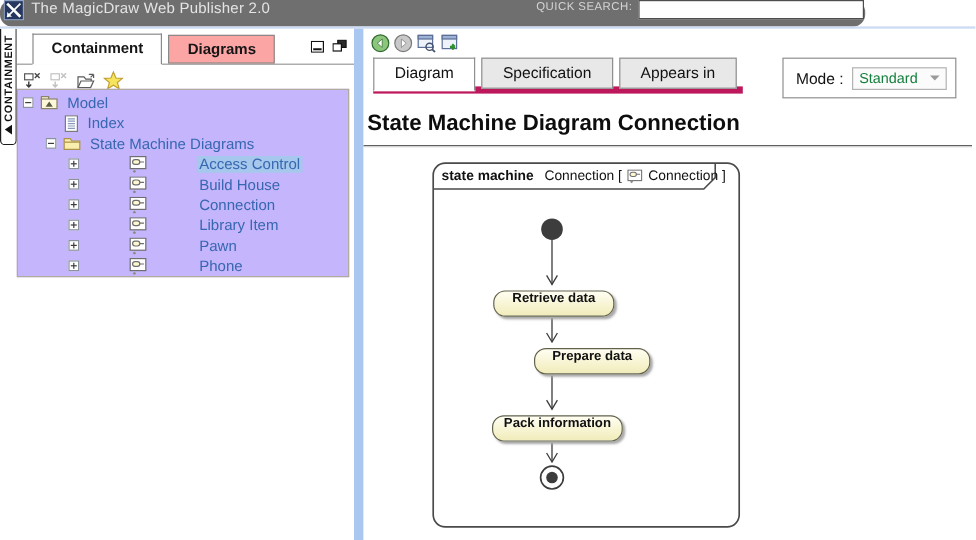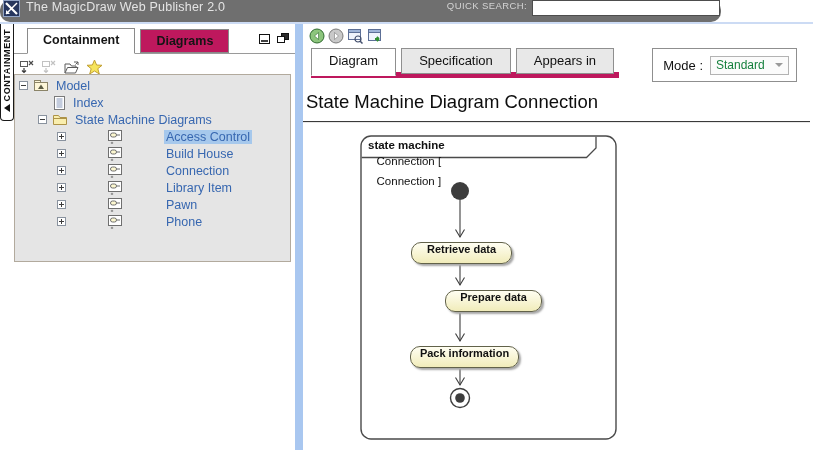--- a/index.html
+++ b/index.html
@@ -43,28 +43,28 @@
   .left-panel { position:absolute; left:14px; top:24px; width:281px; height:426px; background:#fff; }
   .side-tabs {
     position:absolute; left:0; top:2px; width:281px; height:28px;
     border-bottom:1px solid #9a9a9a; display:flex; align-items:flex-end; padding-left:13px;
   }
   .side-tab {
     font-size:12.5px; font-weight:bold; color:#151515; padding:4px 15px 4px;
     border:1px solid #8a8a8a; margin-right:5px; cursor:default; white-space:nowrap;
   }
   .side-tab.active { background:#fff; border-bottom:1px solid #fff; margin-bottom:-1px; padding-bottom:6px; }
-  .side-tab.inactive { background:#be185d; }
+  .side-tab.inactive { background:#fca5a5; }
   .win-icons { margin-left:auto; display:flex; gap:7px; align-items:center; margin-right:6px; margin-bottom:9px; }
 
   .side-toolbar { position:absolute; left:5px; top:35px; display:flex; gap:6px; align-items:center; }
 
   .tree-box {
-    position:absolute; left:0; top:50px; width:277px; height:188px;
-    border:1px solid #b2aa9d; background:#e5e5e5; padding-top:2px; overflow:hidden;text-align:right;
+    position:absolute; left:0; top:50px; width:277px; height:157px;
+    border:1px solid #b2aa9d; background:#c4b5fd; padding-top:2px; overflow:hidden;text-align:right;
   }
   .tree-row { display:flex; align-items:center; height:17px; font-size:12.5px; color:#3767b0; white-space:nowrap; }
   .lvl0 { padding-left:4px; } .lvl1 { padding-left:23px; } .lvl2 { padding-left:42px;gap:36px; }
   .expander { width:9px; height:9px; border:1px solid #89929e; background:#fff; position:relative; margin-right:5px; flex:none; }
   .expander::before { content:""; position:absolute; left:1px; right:1px; top:3px; height:1px; background:#3c3c3c; }
   .expander.plus::after { content:""; position:absolute; top:1px; bottom:1px; left:3px; width:1px; background:#3c3c3c; }
   .tree-ico { margin-right:5px; flex:none; display:block; }
   .tree-label { padding:0 2px; }
   .tree-label.selected { background:#a6c8ec; }
 
@@ -88,28 +88,28 @@
   .mode-box {
     position:absolute; right:16px; top:24px; height:34px; border:1px solid #8f8f8f;
     display:flex; align-items:center; padding:0 7px 0 10px; gap:7px; font-size:13px; color:#111;
   }
   .mode-select {
     width:79px; height:19px; border:1px solid #b3b3b3; background:#fbfbfb; color:#15803d;
     font-size:12px; display:flex; align-items:center; justify-content:space-between; padding:0 5px;
   }
   .mode-caret { width:0; height:0; border-left:4px solid transparent; border-right:4px solid transparent; border-top:4px solid #9a9a9a; }
 
-  .page-title { position:absolute; left:3px; top:67px; font-size:18.5px; font-weight:400; color:#0d0d0d; }
+  .page-title { position:absolute; left:3px; top:67px; font-size:18.5px; font-weight:700; color:#0d0d0d; }
   .title-rule { position:absolute; left:0; width:507px; top:97px; border-top:1px solid #3a3a3a; border-bottom:1px solid #e8e8e8; height:2px; }
 
   
   .dg-svg { position:absolute; left:57px; top:111px; }
   .frame-label {
     position:absolute; left:65px; top:115px; height:16px; display:flex; align-items:center;
-    font-size:11.5px; color:#111; white-space:nowrap; gap:4px;flex-direction:column;
+    font-size:11.5px; color:#111; white-space:nowrap; gap:4px;
   }
   .frame-kw { font-weight:bold; margin-right:5px; }
   .state {
     position:absolute; height:22px; border:1.4px solid #62624a; border-radius:10px;
     background:linear-gradient(#fffef2, #f1ecba);
     box-shadow:2px 2px 2px #a8a8a8;
     display:flex; align-items:flex-start; justify-content:center;
     font-size:11px; font-weight:bold; color:#111;
   }
   .state1 { left:108px; top:218px; width:101px; }

